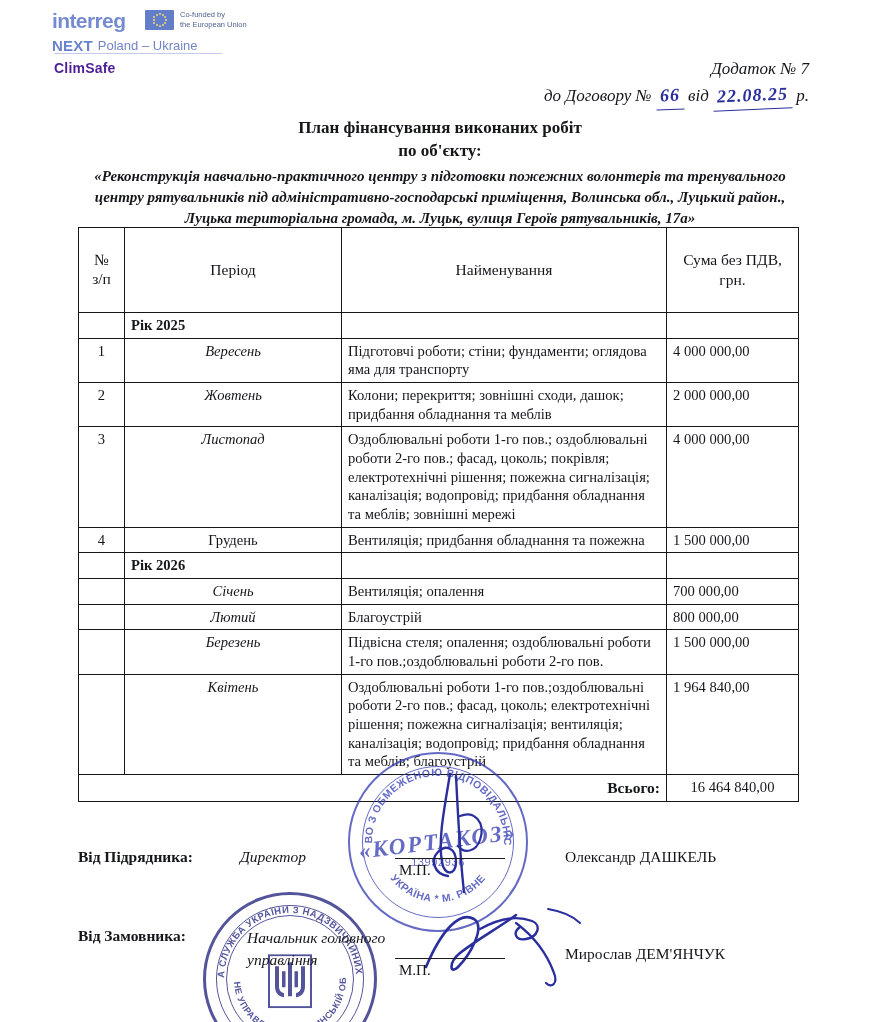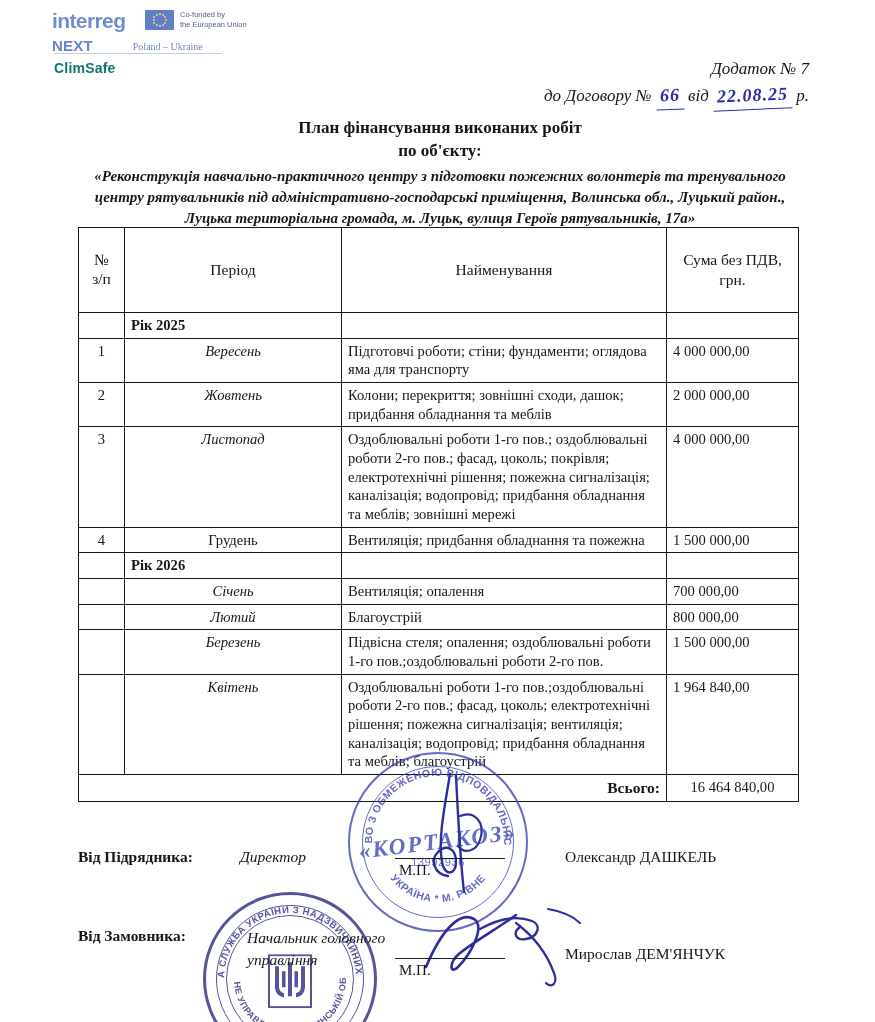--- a/index.html
+++ b/index.html
@@ -48,46 +48,45 @@
   .interreg-next {
     font-family: "Liberation Sans", sans-serif;
     font-weight: 700;
     font-size: 15px;
     color: #3f5fc0;
     opacity: .78;
     letter-spacing: .2px;
     line-height: 1;
   }
   .interreg-sub {
-    font-family: Liberation Serif, serif;
-    font-size: 10px;
+    font-family: Liberation Sans, sans-serif;
+    font-size: 13px;
     color: #5a6fbe;
     opacity: .85;
     line-height: 1;
     padding-bottom: 1px;
-    margin-left: 35px;
   }
   .interreg-rule {
     position: absolute;
     left: 2px;
     top: 47px;
     width: 168px;
     height: 1px;
     background: #8fa2d8;
     opacity: .55;
   }
   .climsafe {
     position: absolute;
     left: 2px;
     top: 54px;
     font-family: "Liberation Sans", sans-serif;
     font-weight: 700;
     font-size: 14px;
     letter-spacing: .2px;
-    color: #0f766e;
+    color: #4c1d95;
   }
   .eu-wrap {
     position: absolute;
     left: 93px;
     top: 4px;
     display: flex;
     align-items: center;
     gap: 6px;
   }
   .eu-flag {

